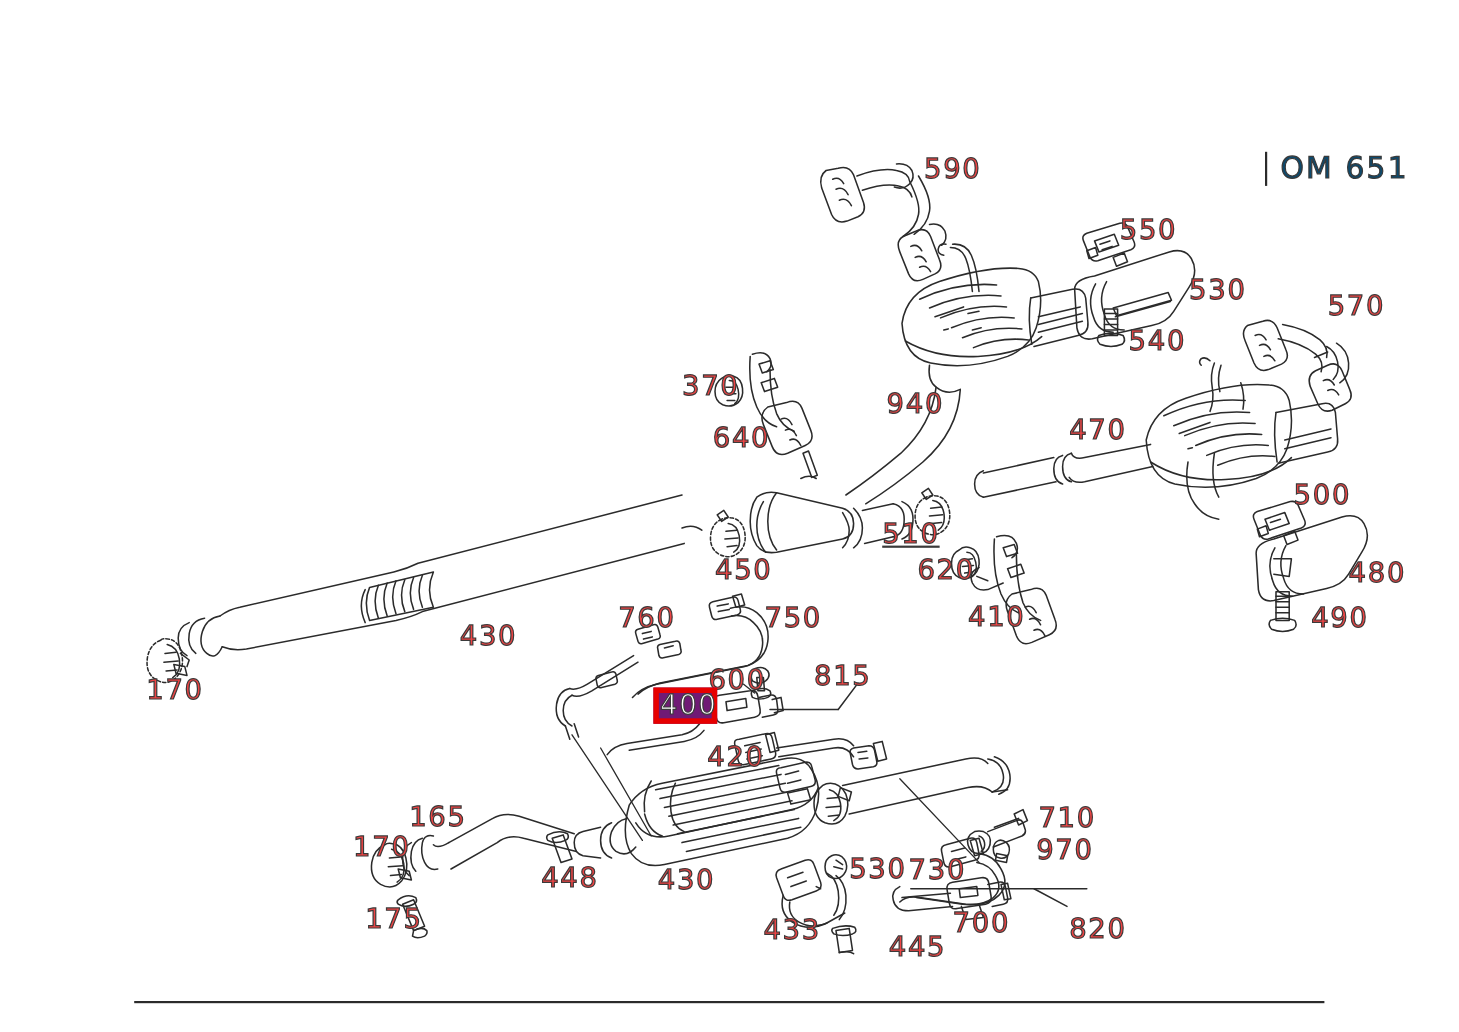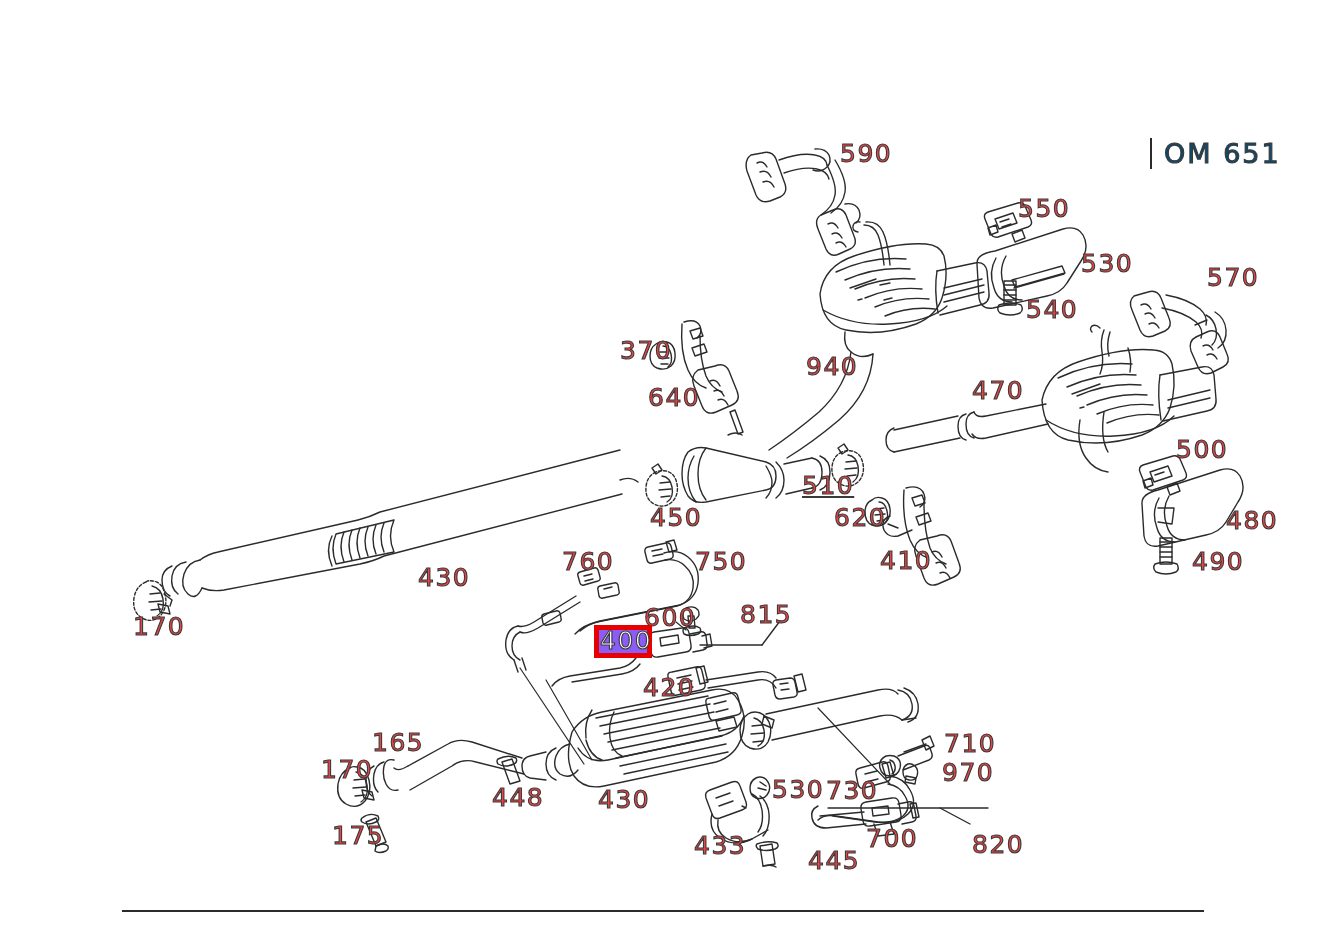--- a/index.html
+++ b/index.html
@@ -19,21 +19,21 @@
     color:#ef4444;
     -webkit-text-stroke:1.1px #3a3a3a;
     text-stroke:1.1px #3a3a3a;
     white-space:nowrap;
     line-height:1;
     user-select:none;
   }
   .hl-box{
     position:absolute;
     border:5px solid #e60000;
-    background:#8b5cf6;
+    background:#701a75;
     box-sizing:border-box;
   }
   .hl-box .lbl{position:static;display:block;}
   .engine-tag{
     position:absolute;
     border-left:2px solid #2b2b2b;
     padding-left:12px;
     font-size:27px;
     letter-spacing:2px;
     color:#0c4a6e;

